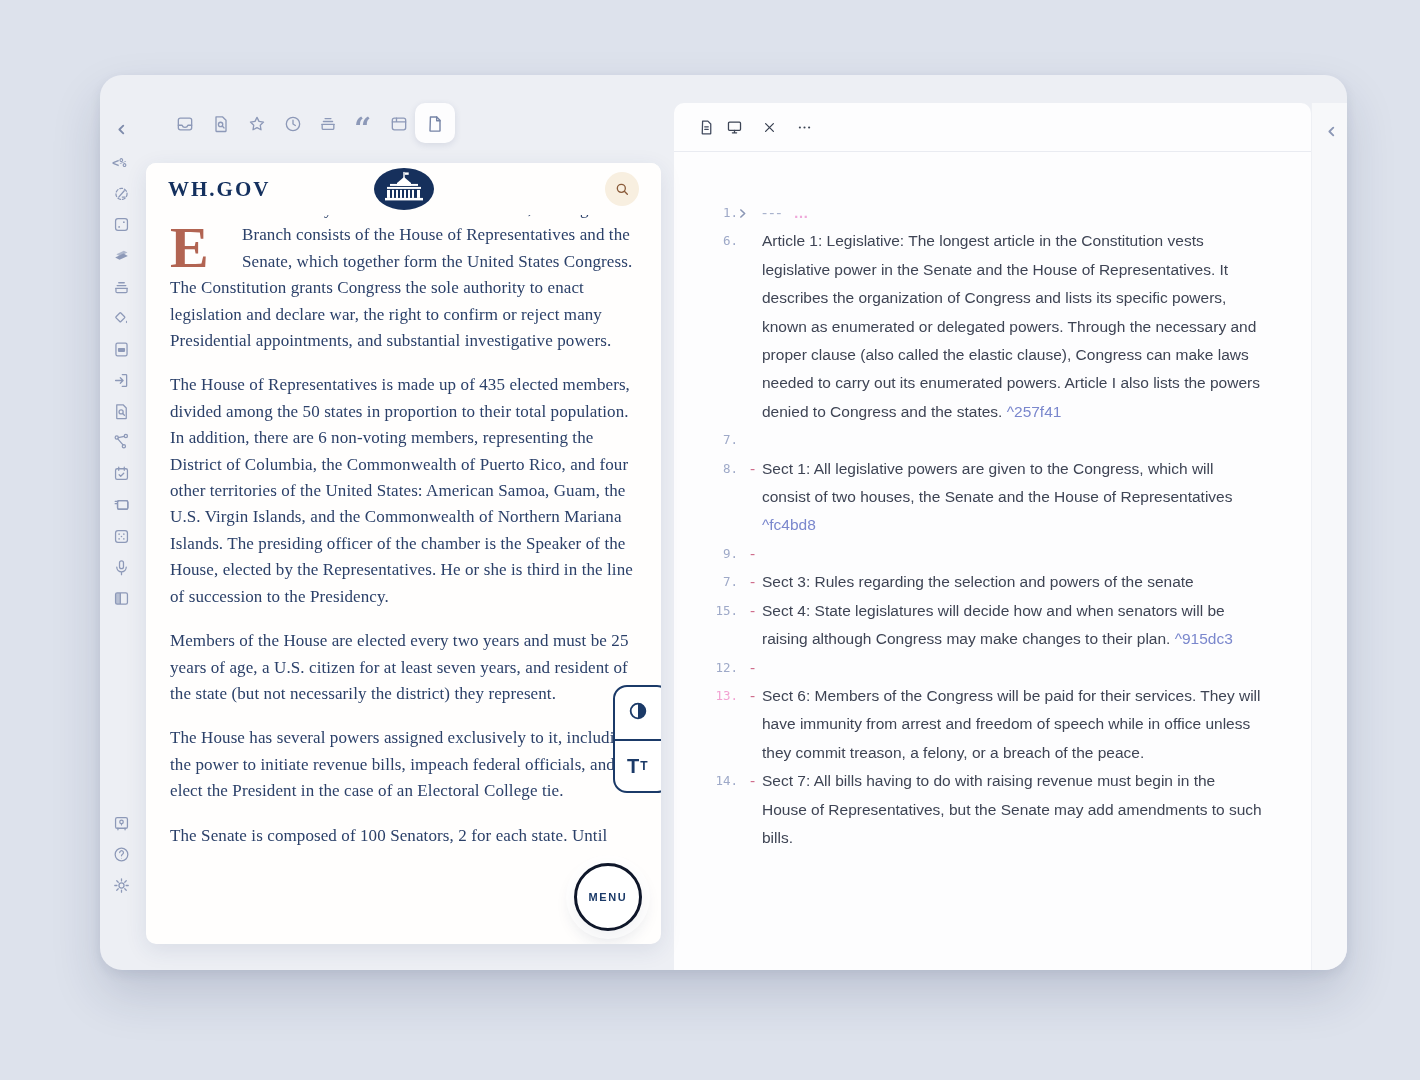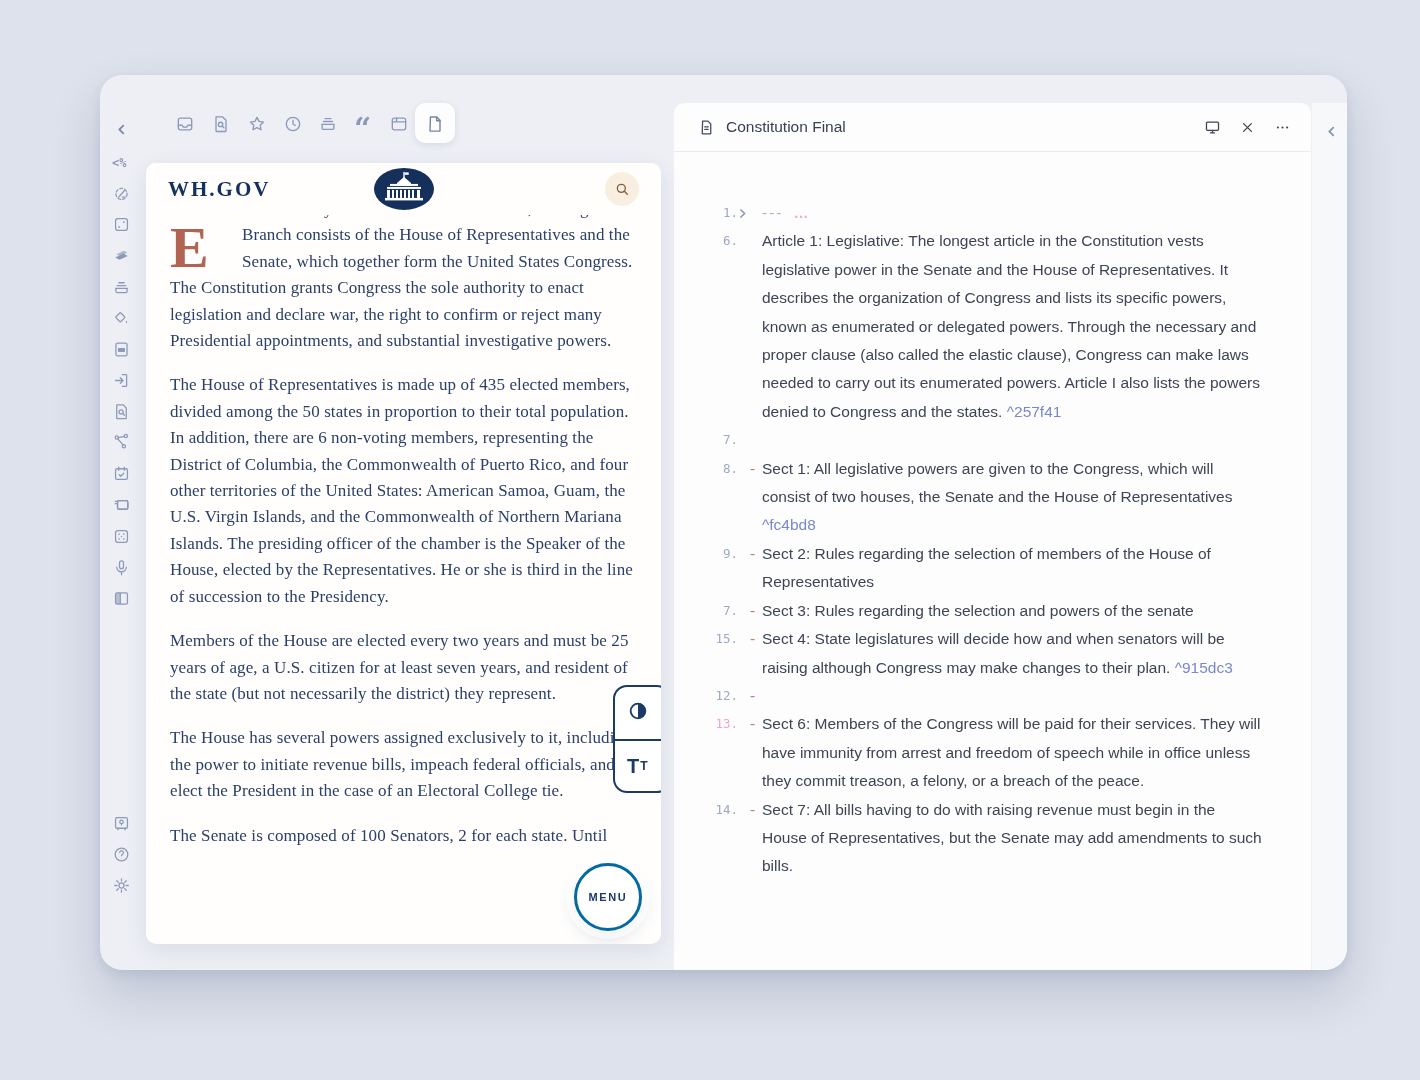--- a/index.html
+++ b/index.html
@@ -50,21 +50,21 @@
   .reader-tools { position:absolute; right:-10px; top:522px; width:58px; background:#fff;
     border:2px solid #1b3a68; border-radius:14px; z-index:4; overflow:hidden; }
   .reader-tools .cell { height:52px; display:flex; align-items:center; justify-content:flex-start;
     padding-left:12px; color:#1b3a68; }
   .reader-tools .cell + .cell { border-top:2px solid #1b3a68; }
   .contrast svg { width:22px; height:22px; }
   .tt-big { font:700 20px "Liberation Sans", sans-serif; }
   .tt-small { font:700 12px "Liberation Sans", sans-serif; margin-left:1px; }
 
   .menu-btn { position:absolute; left:428px; top:700px; width:68px; height:68px;
-    border-radius:50%; background:#fff; border:3px solid #0369a1; color:#1b3a68;
+    border-radius:50%; background:#fff; border:3px solid #0f172a; color:#1b3a68;
     font:700 11px "Liberation Sans", sans-serif; letter-spacing:1.6px; z-index:4;
     display:flex; align-items:center; justify-content:center;
     box-shadow:0 0 0 8px rgba(255,255,255,.6), 0 8px 18px rgba(30,50,90,.15); }
 
   
   .editor { position:absolute; left:574px; top:28px; width:637px; height:867px;
     background:#fdfdfe; border-radius:10px 10px 0 0; }
   .ed-header { height:49px; border-bottom:1px solid #e9ebf1; display:flex; align-items:center;
     padding:0 20px 0 24px; }
   .ed-title-ic { color:#414a5e; margin-right:11px; } .ed-title-ic svg { width:17px; height:17px; }
@@ -322,21 +322,20 @@
   </div>
 
   <div class="editor">
     <div class="ed-header">
       <span class="icon ed-title-ic">
         <svg viewBox="0 0 24 24" fill="none" stroke="currentColor" stroke-width="1.8" stroke-linecap="round" stroke-linejoin="round">
             <path d="M6.5 3h7.5l4 4v13.5a0.5 0.5 0 01-.5.5h-11a0.5 0.5 0 01-.5-.5z"></path>
             <path d="M9.5 11h5M9.5 14.5h5"></path>
           </svg>
       </span>
-      <span class="ed-title">Constitution Final</span>
       <span class="ed-actions">
         <span class="icon">
           <svg viewBox="0 0 24 24" fill="none" stroke="currentColor" stroke-width="1.8" stroke-linecap="round" stroke-linejoin="round">
               <rect x="3.5" y="4.5" width="17" height="11.5" rx="1.5"></rect>
               <path d="M9 19.5h6M12 16v3.5"></path>
             </svg>
         </span>
         <span class="icon">
           <svg viewBox="0 0 24 24" fill="none" stroke="currentColor" stroke-width="1.8" stroke-linecap="round">
               <path d="M6.5 6.5l11 11M17.5 6.5l-11 11"></path>
@@ -373,21 +372,21 @@
         <span class="ed-text"></span>
       </div>
 
       <div class="ed-line">
         <span class="ed-num">8.</span>
         <span class="ed-text"><span class="dash">-</span><span>Sect 1: All legislative powers are given to the Congress, which will consist of two houses, the Senate and the House of Representatives</span> <span class="ref">^fc4bd8</span></span>
       </div>
 
       <div class="ed-line">
         <span class="ed-num">9.</span>
-        <span class="ed-text"><span class="dash">-</span><span>Sect 2: Rules regarding the selection of members of the House of Representatives</span></span>
+        <span class="ed-text"><span class="dash">-</span></span>
       </div>
 
       <div class="ed-line">
         <span class="ed-num">7.</span>
         <span class="ed-text"><span class="dash">-</span><span>Sect 3: Rules regarding the selection and powers of the senate</span></span>
       </div>
 
       <div class="ed-line">
         <span class="ed-num">15.</span>
         <span class="ed-text"><span class="dash">-</span><span>Sect 4: State legislatures will decide how and when senators will be raising although Congress may make changes to their plan.</span> <span class="ref">^915dc3</span></span>

